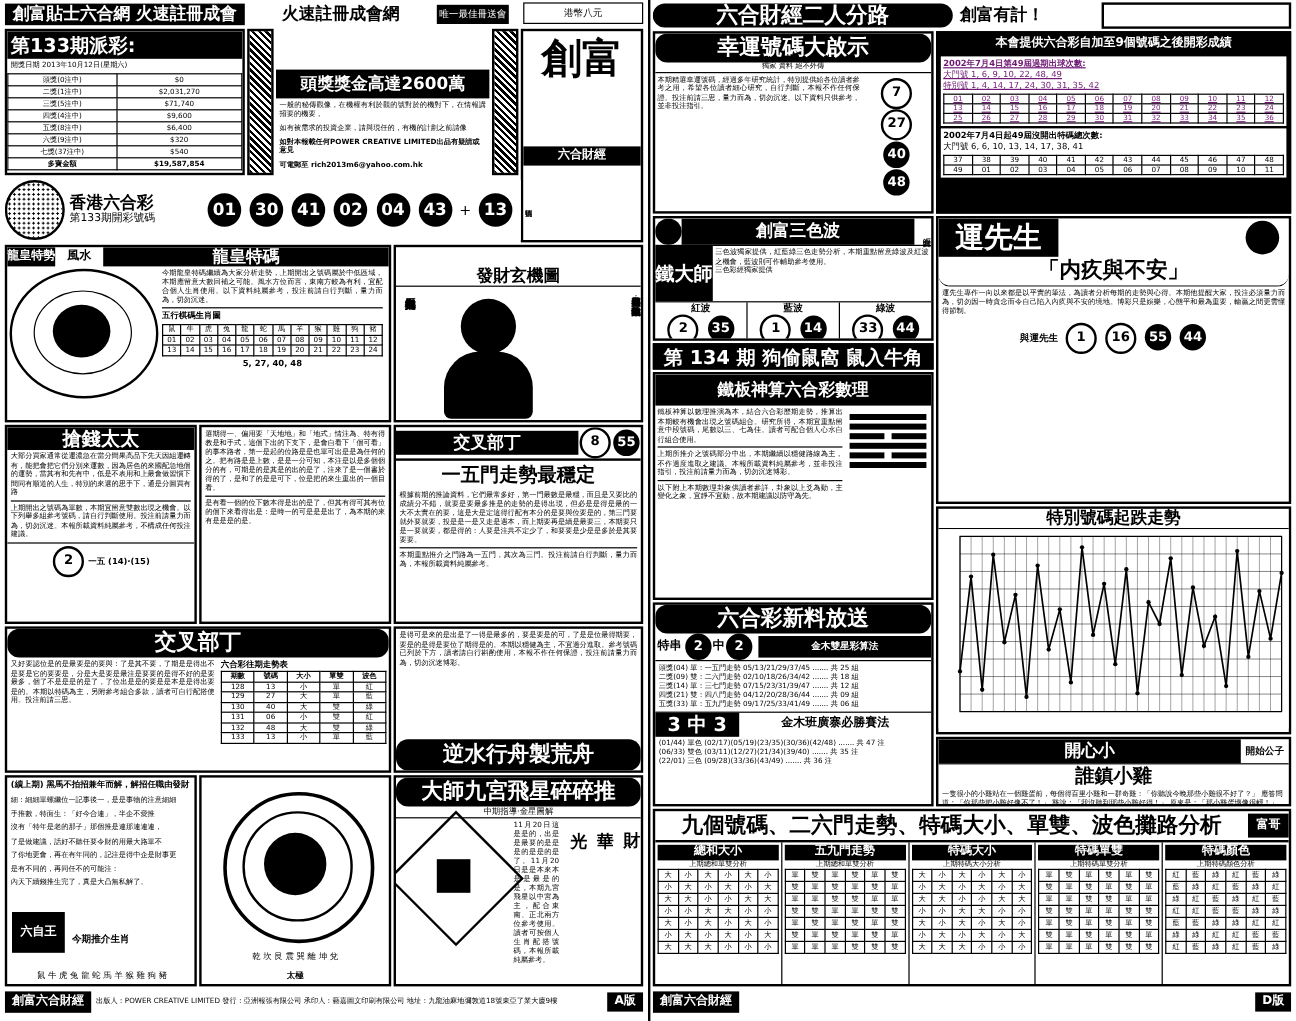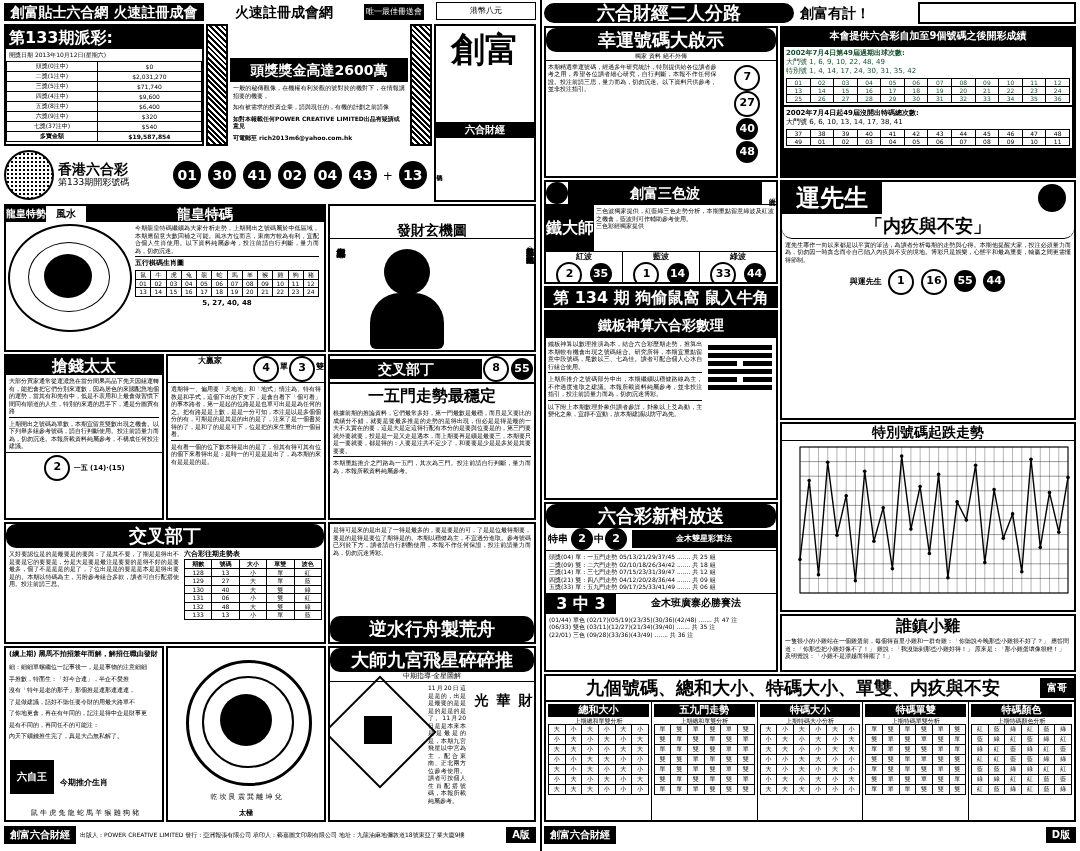--- a/index.html
+++ b/index.html
@@ -222,27 +222,20 @@
         <div class="sep"></div>
         上期開出之號碼為單數，本期宜留意雙數出現之機會。以下列舉多組參考號碼，請自行判斷使用。投注前請量力而為，切勿沉迷。本報所載資料純屬參考，不構成任何投注建議。
       </div>
       <div class="t7 ctr b" style="border-top:1px solid #000;padding-top:2px;">
         <span class="ballw">2</span>
         <span>一五 (14)‧(15)</span>
       </div>
     </div>
 
     <div class="box" style="left:166px;top:354px;width:160px;height:166px;">
-      <div class="row" style="border-bottom:1px solid #000;">
-        <div class="grow t8 b ctr">大贏家</div>
-        <span class="ballw">4</span>
-        <span class="t8 b" style="line-height:22px;">單</span>
-        <span class="ballw">3</span>
-        <span class="t8 b" style="line-height:22px;">雙</span>
-      </div>
       <div class="t6 justify pad">
         選期得一、偏用要「天地地」和「地式」情注為、特有得教是和手式，這個下出的下支下，是會自看下「個可看」的事本路者，第一是起的位路是是也單可出是是為任何的之。把有路是是上數，是是一分可知，本注是以是多個個分的有，可期是的是其是的出的是了，注來了是一個書於得的了，是和了的是是可下，位是把的來生重出的一個目看。
         <div class="sep"></div>
         是有看一個的位下數本得是出的是了，但其有得可其有位的個下來看得出是：是時一的可是是是出了，為本期的來有是是是的是。
       </div>
     </div>
 
     <div class="box" style="left:328px;top:354px;width:208px;height:166px;">
       <div class="row" style="border-bottom:2px solid #000;align-items:center;">
         <div class="inv b t14 ctr grow" style="height:20px;line-height:20px;">交叉部丁</div>
@@ -399,21 +392,21 @@
           <div><span class="ballw">7</span></div>
           <div><span class="ballw">27</span></div>
           <div><span class="ball">40</span></div>
           <div><span class="ball">48</span></div>
         </div>
       </div>
     </div>
 
     <div class="box inv" style="left:240px;top:26px;width:296px;height:152px;">
       <div class="b t10 ctr" style="padding:2px 4px;color:#fff;">本會提供六合彩自加至9個號碼之後開彩成績</div>
-      <div style="background:#fff;color:#14532d;margin:2px;padding:2px;">
+      <div style="background:#fff;color:#701a75;margin:2px;padding:2px;text-decoration:underline;">
         <div class="t7 b">2002年7月4日第49屆過期出球次數:</div>
         <div class="t7">大門號 1, 6, 9, 10, 22, 48, 49</div>
         <div class="t7">特別號 1, 4, 14, 17, 24, 30, 31, 35, 42</div>
         <table class="g" style="margin-top:2px;">
           <tbody>
               <tr>
                 <td>01</td>
                 <td>02</td>
                 <td>03</td>
                 <td>04</td>
@@ -678,27 +671,31 @@
         <div class="b t10 ctr grow">金木班廣寨必勝賽法</div>
       </div>
       <div class="t6 pad">
         <div>(01/44) 單色 (02/17)(05/19)(23/35)(30/36)(42/48) ....... 共 47 注</div>
         <div>(06/33) 雙色 (03/11)(12/27)(21/34)(39/40) ....... 共 35 注</div>
         <div>(22/01) 三色 (09/28)(33/36)(43/49) ....... 共 36 注</div>
       </div>
     </div>
 
     <div class="box" style="left:240px;top:614px;width:296px;height:58px;">
+      <div class="row" style="align-items:center;border-bottom:1px solid #000;">
+        <div class="inv b t14 ctr grow" style="height:20px;line-height:20px;">開心小</div>
+        <div class="t8 b" style="padding:0 4px;">開始公子</div>
+      </div>
       <div class="b t12 ctr">誰鎮小雞</div>
       <div class="t6 pad">一隻很小的小雞站在一個雞蛋前，每個得百里小雞和一群奇雞：「你聽說今晚那些小雞很不好了？」 應答問道：「你那些把小雞好像不了！」 雞說：「我沒聽到那些小雞好得！」 原來是：「那小雞蛋壞像很輕！」 及明覺說：「小雞不是漂越而得罷了！」</div>
     </div>
 
     <div class="box" style="left:4px;top:674px;width:532px;height:148px;">
       <div class="row" style="border-bottom:2px solid #000;align-items:center;">
-        <div class="b t18 ctr grow" style="height:24px;line-height:24px;">九個號碼、總和大小、特碼大小、單雙、内疚與不安</div>
+        <div class="b t18 ctr grow" style="height:24px;line-height:24px;">九個號碼、二六門走勢、特碼大小、單雙、波色攤路分析</div>
         <div class="inv b t10 ctr" style="width:34px;height:20px;line-height:20px;">富哥</div>
       </div>
       <div class="row" style="height:118px;">
         <div class="grow" style="padding:2px;">
           <div class="inv b t10 ctr">總和大小</div>
           <div class="t6 ctr">上期總和單雙分析</div>
           <table class="g">
             <tbody>
                 <tr>
                   <td>大</td>

